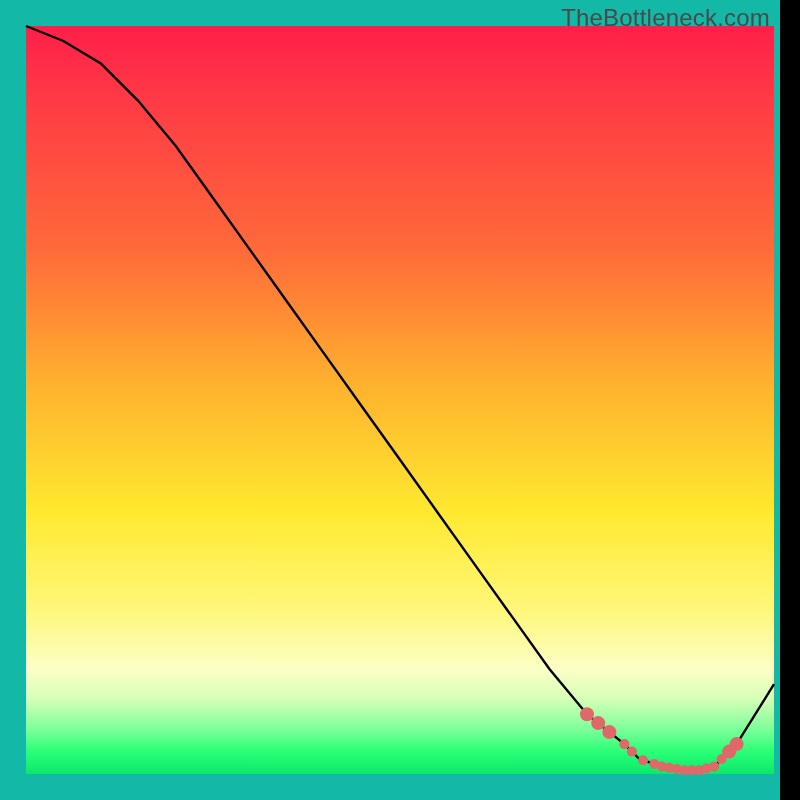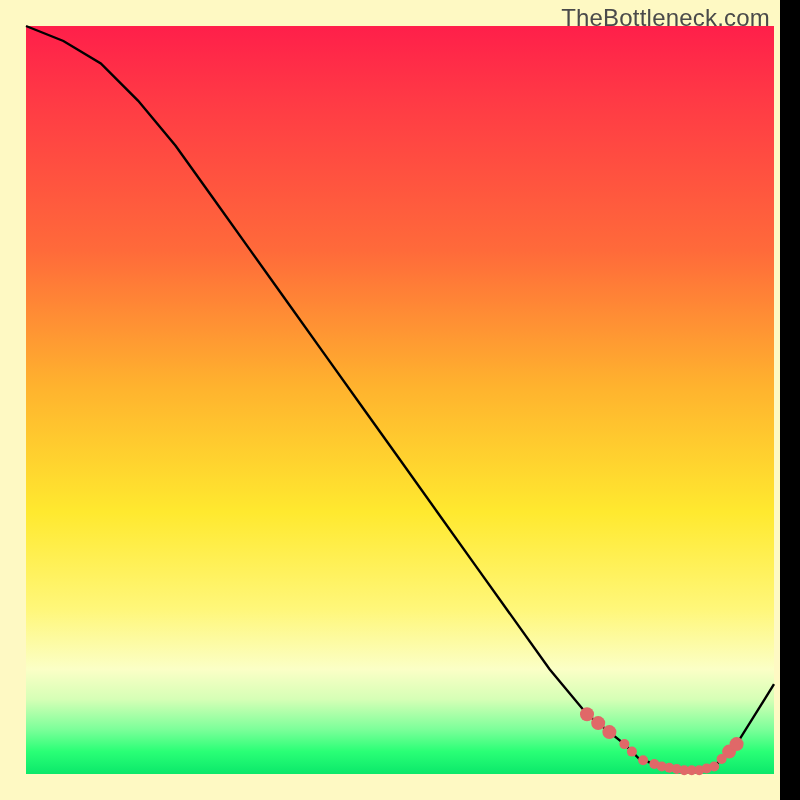--- a/index.html
+++ b/index.html
@@ -8,21 +8,21 @@
     width: 800px;
     height: 800px;
     background: #000;
     overflow: hidden;
     font-family: Arial, Helvetica, sans-serif;
   }
   .frame {
     position: relative;
     width: 780px;
     height: 800px;
-    background: #fef9c3;
+    background: #14b8a6;
   }
   .plot {
     position: absolute;
     left: 26px;
     top: 26px;
     width: 748px;
     height: 748px;
     
     background: linear-gradient(
       to bottom,

